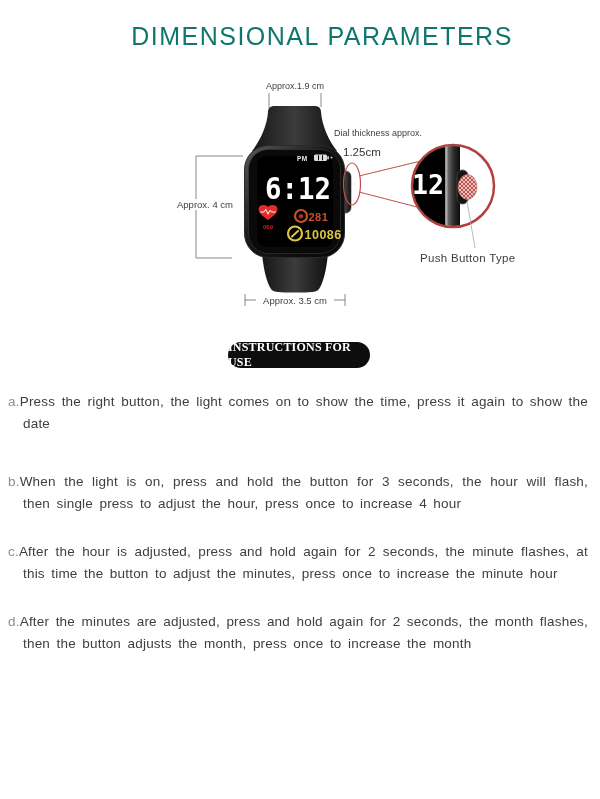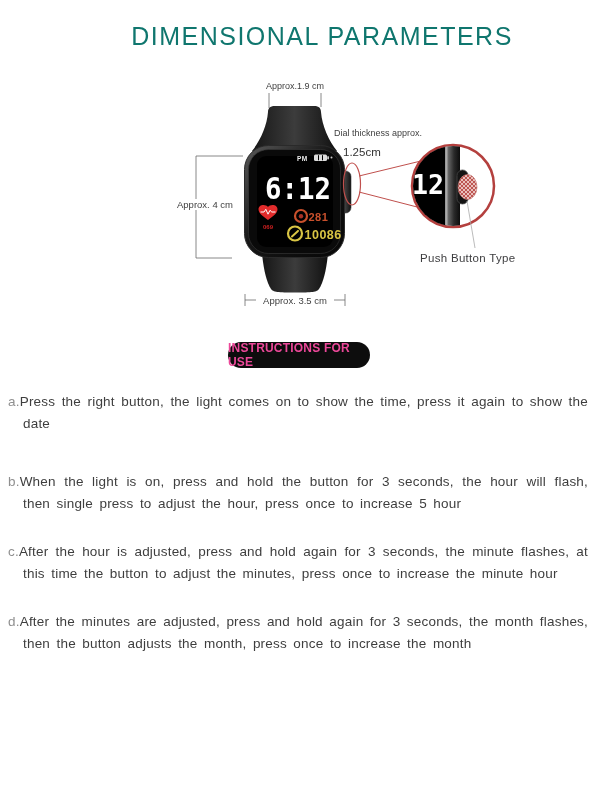--- a/index.html
+++ b/index.html
@@ -2,22 +2,22 @@
 <html><head>
 <meta charset="utf-8">
 <style>
   html,body{margin:0;padding:0;background:#ffffff;}
   .page{position:relative;width:600px;height:799px;background:#fff;overflow:hidden;
         font-family:"Liberation Sans",sans-serif;}
   .title{position:absolute;top:22px;left:0;width:100%;text-align:center;
          font-size:25px;font-weight:400;letter-spacing:1.5px;color:#0f766e;margin:0;padding-left:22px;}
   .diagram{position:absolute;top:75px;left:0;}
   .badge{position:absolute;top:342px;left:228px;width:142px;height:26px;background:#0d0d0d;
-         border-radius:14px;color:#ec4899;font-size:12px;font-weight:700;letter-spacing:.2px;
-         display:flex;align-items:center;justify-content:center;}
+         border-radius:14px;color:#ffffff;font-size:12px;font-weight:700;letter-spacing:.2px;
+         display:flex;align-items:center;justify-content:center;font-family:Liberation Serif, serif;}
   .instructions{position:absolute;top:391px;left:8px;width:584px;color:#3e3e3e;
                 font-size:13.5px;line-height:22px;}
   .ins{margin:0 4px 26px 0;padding-left:15px;text-align:justify;word-spacing:2.5px;letter-spacing:.2px;}
   .ins:first-child{margin-bottom:36px;}
   .ins .lbl{color:#8f8f8f;margin-left:-15px;}
   svg text{font-family:"Liberation Sans",sans-serif;}
   .seg{font-family:"DejaVu Sans Mono",monospace;font-weight:bold;}
 </style>
 </head>
 <body>
@@ -134,18 +134,18 @@
       </g>
       <line x1="467" y1="201" x2="475" y2="248" stroke="#aaa" stroke-width="0.8"></line>
       <text x="420" y="262" font-size="11.5" fill="#3e3e40" letter-spacing="0.3">Push Button Type</text>
     </g>
   </svg>
 
   <div class="badge">INSTRUCTIONS FOR USE</div>
 
   <div class="instructions">
     <p class="ins"><span class="lbl">a.</span><span>Press the right button, the light comes on to show the time, press it again to show the date</span></p>
-    <p class="ins"><span class="lbl">b.</span><span>When the light is on, press and hold the button for 3 seconds, the hour will flash, then single press to adjust the hour, press once to increase 5 hour</span></p>
-    <p class="ins"><span class="lbl">c.</span><span>After the hour is adjusted, press and hold again for 3 seconds, the minute flashes, at this time the button to adjust the minutes, press once to increase the minute hour</span></p>
-    <p class="ins"><span class="lbl">d.</span><span>After the minutes are adjusted, press and hold again for 3 seconds, the month flashes, then the button adjusts the month, press once to increase the month</span></p>
+    <p class="ins"><span class="lbl">b.</span><span>When the light is on, press and hold the button for 3 seconds, the hour will flash, then single press to adjust the hour, press once to increase 4 hour</span></p>
+    <p class="ins"><span class="lbl">c.</span><span>After the hour is adjusted, press and hold again for 2 seconds, the minute flashes, at this time the button to adjust the minutes, press once to increase the minute hour</span></p>
+    <p class="ins"><span class="lbl">d.</span><span>After the minutes are adjusted, press and hold again for 2 seconds, the month flashes, then the button adjusts the month, press once to increase the month</span></p>
   </div>
 
 </div>
 
 </body></html>

